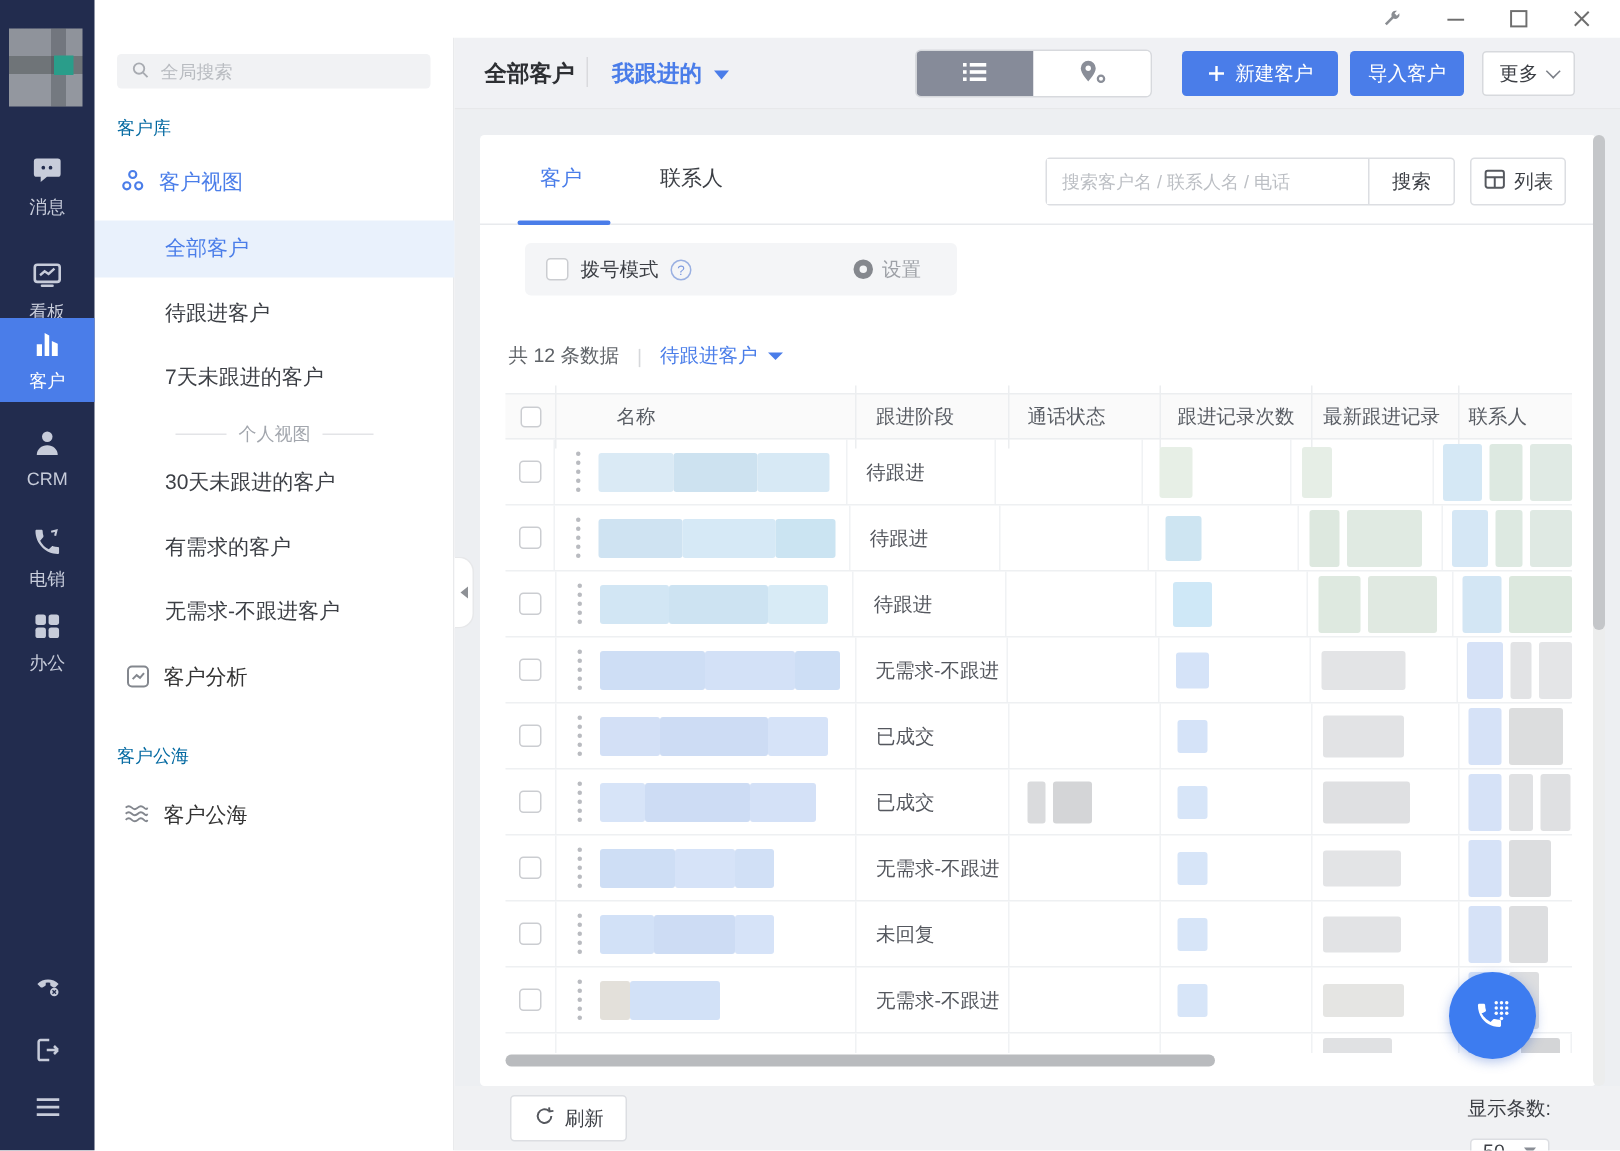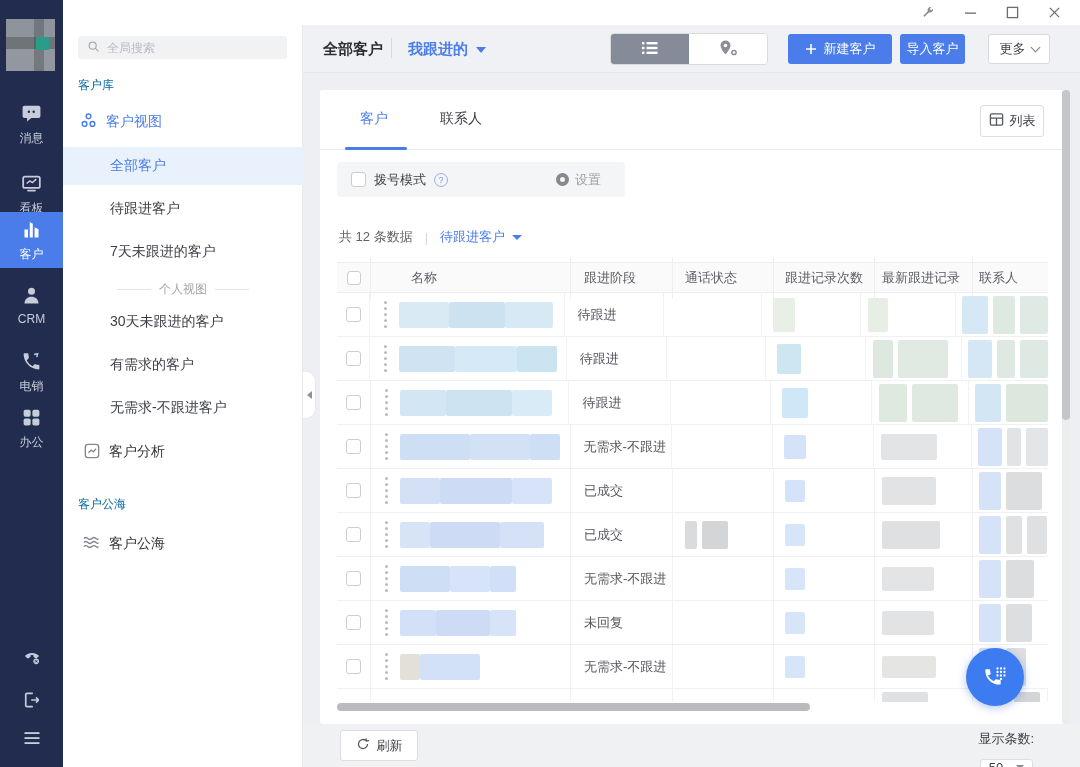--- a/index.html
+++ b/index.html
@@ -63,21 +63,21 @@
   .tab { position:absolute; top:20px; font-size:14px; cursor:pointer; color:#3c3f45; }
   .tab.active { color:#4a7de9; }
   #tab-underline { position:absolute; left:25px; top:57px; width:62px; height:3px; background:#4a7de9; border-radius:2px; }
   #search-group { position:absolute; left:377px; top:15px; width:273px; height:32px; border:1px solid #dcdee2; border-radius:3px; display:flex; background:#fff; }
   #search-group input { flex:1; border:none; outline:none; padding:0 10px; font-size:12px; font-family:inherit; color:#555; }
   #search-group input::placeholder { color:#bcbfc4; }
   #search-btn { width:57px; border-left:1px solid #dcdee2; display:flex; align-items:center; justify-content:center; font-size:13px; color:#3c3f45; cursor:pointer; }
   #list-btn { position:absolute; left:660px; top:15px; width:64px; height:32px; border:1px solid #dcdee2; border-radius:3px; display:flex; align-items:center; justify-content:center; gap:6px; font-size:13px; color:#3c3f45; cursor:pointer; background:#fff; }
 
   
-  #dialbar { position:absolute; left:17px; top:72px; width:288px; height:35px; background:#f4f5f7; border-radius:4px; display:flex; align-items:center; padding:0 14px; gap:8px;justify-content:space-between; }
+  #dialbar { position:absolute; left:30px; top:72px; width:288px; height:35px; background:#f4f5f7; border-radius:4px; display:flex; align-items:center; padding:0 14px; gap:8px;justify-content:space-between; }
   .cbx { width:15px; height:15px; border:1px solid #cbcdd1; border-radius:3px; background:#fff; display:inline-block; flex:none; cursor:pointer; }
   #dialbar .dlabel { font-size:13px; color:#3c3f45; }
   .qicon { width:14px; height:14px; border:1px solid #9ab0e2; border-radius:50%; color:#7d9ae0; font-size:9px; display:flex; align-items:center; justify-content:center; }
   .qicon::before { content:"?"; }
   #dial-settings { margin-left:auto; display:flex; align-items:center; gap:6px; color:#9ea1a7; cursor:pointer; padding-right:10px; }
   .gear { width:13px; height:13px; border:4px solid #85888e; border-radius:50%; }
 
   
   #countrow { position:absolute; left:19px; top:138px; display:flex; align-items:center; gap:12px; font-size:13px; }
   #count-text { color:#5f6368; }
@@ -321,38 +321,42 @@
           </svg></span>
     </div>
   </div>
 
   <button class="btn-blue" style="left:485px;width:104px">
     <svg viewBox="0 0 12 12" width="12" height="12">
         <path d="M6 1v10M1 6h10" stroke="#fff" stroke-width="1.6"></path>
       </svg>
     <span>新建客户</span>
   </button>
-  <button class="btn-blue" style="left:597px;width:65px">
+  <button class="btn-blue" style="left:597px;width:76px">
     <span>导入客户</span>
   </button>
   <div id="btn-more">
     <span>更多</span>
     <span class="chev"></span>
   </div>
 </div>
 
 <div id="main-bg" class="abs"></div>
 
 <div id="card" class="abs">
 
   <div id="tabrow">
     <span class="tab active" style="left:40px">客户</span>
     <span class="tab" style="left:120px">联系人</span>
     <span id="tab-underline"></span>
 
+    <div id="search-group">
+      <input placeholder="搜索客户名 / 联系人名 / 电话" style="">
+      <span id="search-btn">搜索</span>
+    </div>
     <div id="list-btn">
       <span><svg viewBox="0 0 16 16" width="15" height="15">
             <rect x="1.5" y="2" width="13" height="12" rx="1.5" fill="none" stroke="#55585e" stroke-width="1.4"></rect>
             <path d="M1.5 6.5h13M8 6.5V14" stroke="#55585e" stroke-width="1.4"></path>
           </svg></span>
       <span>列表</span>
     </div>
   </div>
 
   <div id="dialbar">

